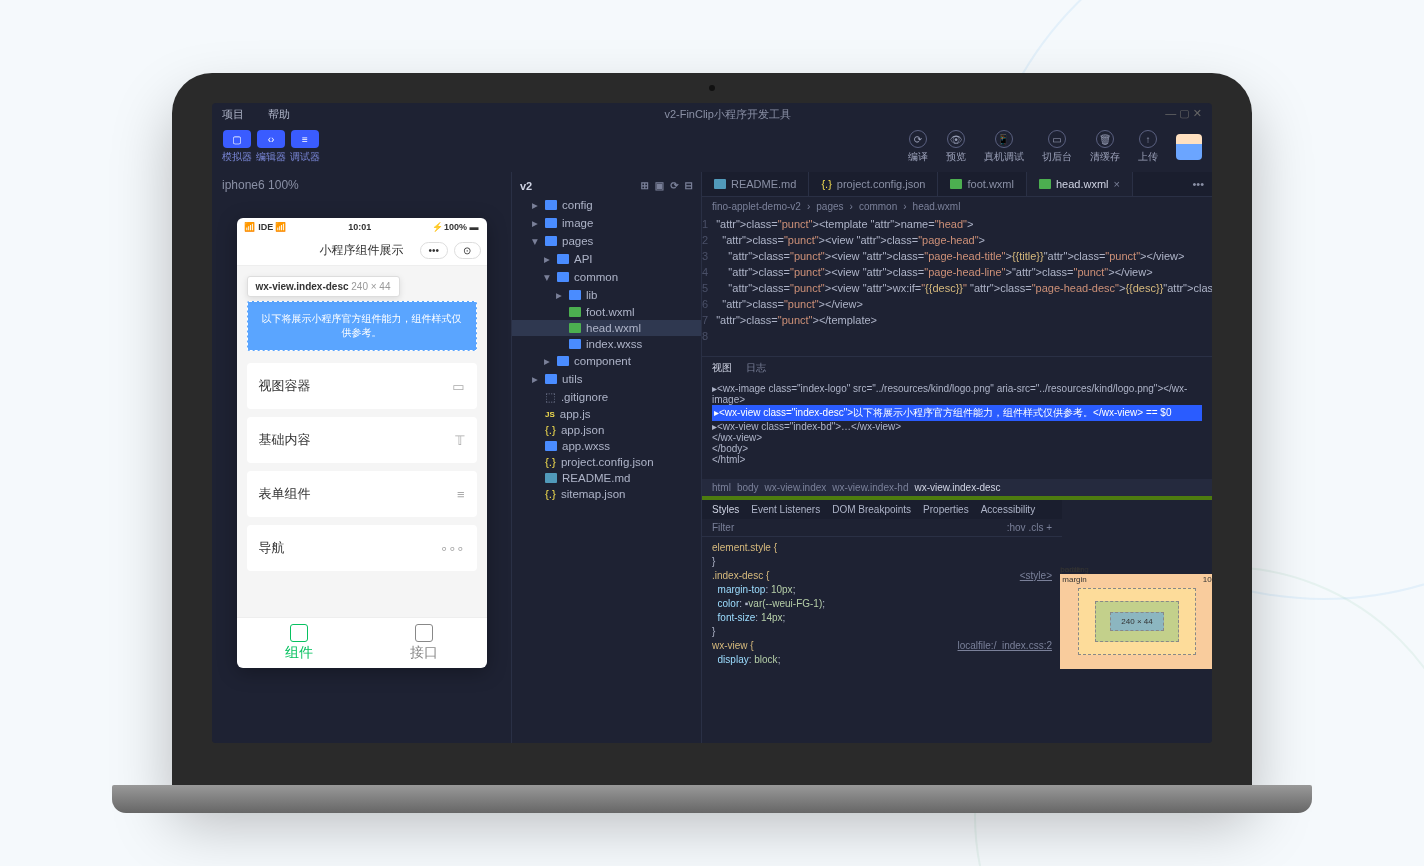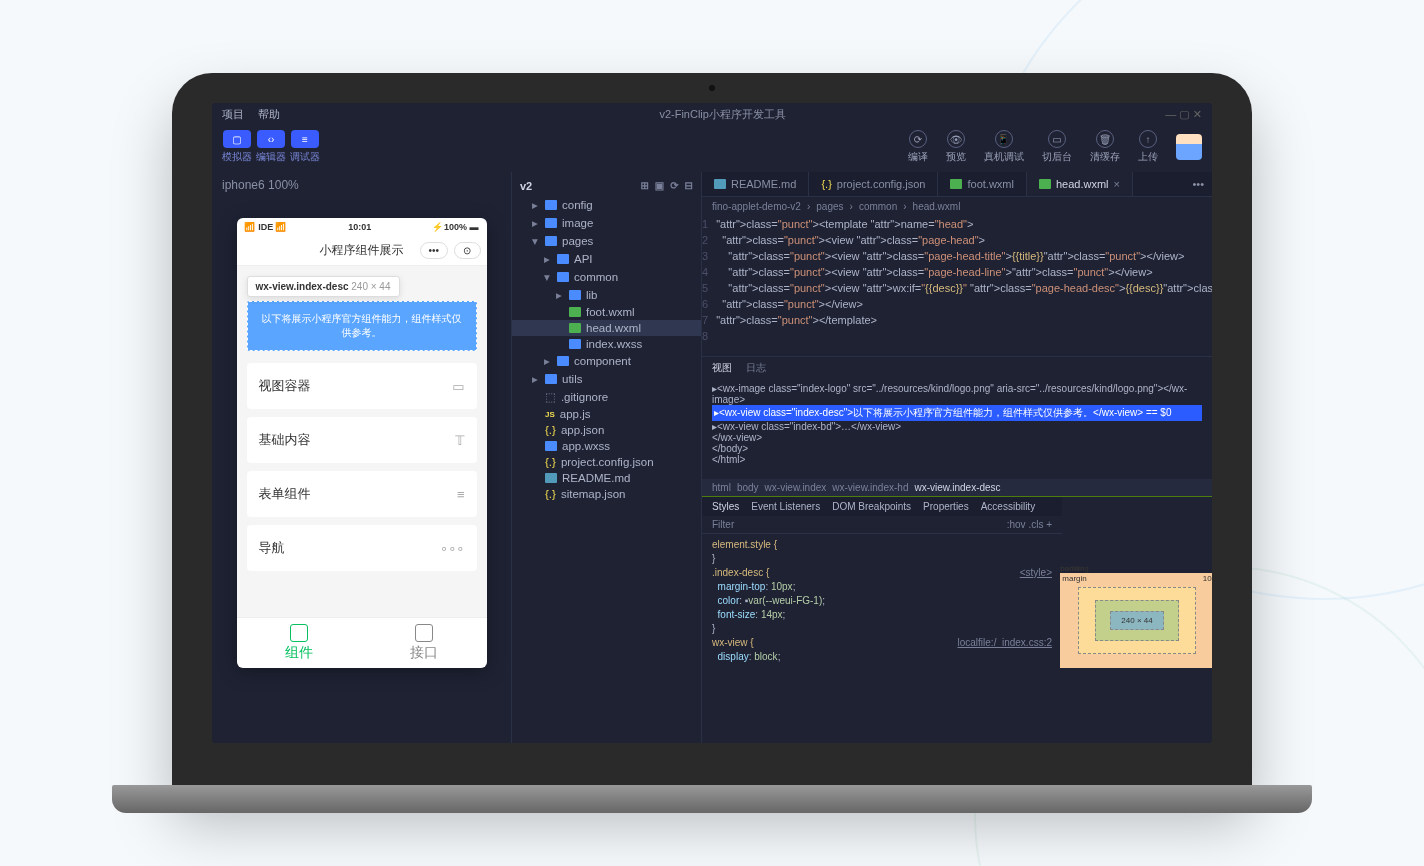--- a/index.html
+++ b/index.html
@@ -7,21 +7,21 @@
 .decor-circle { position: absolute; border: 2px solid rgba(100,149,237,0.15); border-radius: 50%; }
 .decor-1 { width: 700px; height: 700px; right: -250px; top: -100px; border-color: rgba(100,180,237,0.12); }
 .decor-2 { width: 500px; height: 500px; right: -50px; bottom: -200px; border-color: rgba(120,200,160,0.12); }
 
 .laptop { width: 1080px; height: 720px; background: #2a2a2a; border-radius: 40px 40px 8px 8px; padding: 30px 40px 10px; position: relative; box-shadow: 0 30px 60px rgba(0,0,0,0.25); }
 .laptop::after { content: ""; position: absolute; bottom: -20px; left: -60px; right: -60px; height: 28px; background: linear-gradient(#999,#666); border-radius: 2px 2px 14px 14px; }
 .camera { width: 6px; height: 6px; background: #111; border-radius: 50%; margin: -18px auto 12px; }
 
 .ide { background: #1e2233; width: 100%; height: 640px; border-radius: 4px; display: flex; flex-direction: column; font-size: 11px; color: #aeb4c8; overflow: hidden; }
 
-.menubar { display: flex; align-items: center; padding: 4px 10px; font-size: 11px; gap: 14px; }
+.menubar { display: flex; padding: 4px 10px; font-size: 11px; gap: 24px; }
 .menubar .title { flex: 1; text-align: center; color: #8a90a5; }
 .win-controls { display: flex; gap: 6px; color: #666; }
 
 .toolbar { display: flex; align-items: center; padding: 4px 10px 8px; gap: 8px; }
 .modegroup { display: flex; gap: 4px; }
 .modebtn { display: flex; flex-direction: column; align-items: center; gap: 2px; font-size: 10px; color: #7a87d8; }
 .modebtn .pill { width: 28px; height: 18px; background: #3a5cff; border-radius: 4px; display: flex; align-items: center; justify-content: center; color: #fff; }
 .toolbar-right { margin-left: auto; display: flex; gap: 18px; align-items: center; }
 .tbtn { display: flex; flex-direction: column; align-items: center; gap: 2px; font-size: 10px; color: #9aa0b8; }
 .tbtn .circ { width: 18px; height: 18px; border: 1px solid #5a6080; border-radius: 50%; display: flex; align-items: center; justify-content: center; }
@@ -78,21 +78,21 @@
 .codelines div { height: 16px; line-height: 16px; white-space: pre; } .str { color: #ce9178; } .mustache { color: #d7ba7d; margin-top: 36px; }
 .minimap { width: 50px; background: #1a1e2e; opacity: 0.4; }
 
 .devtools { flex: 1; display: flex; flex-direction: column; border-top: 1px solid #2a3045; overflow: hidden; font-size: 10px; }
 .dt-tabs { display: flex; gap: 14px; padding: 4px 10px; color: #7a8099; }
 .dt-tabs .active { color: #d0d4e4; }
 .dom-panel { flex: 0 0 100px; padding: 4px 10px; font-family: Consolas, monospace; font-size: 10px; overflow: hidden; }
 .dom-panel .sel-line { background: #2a5cff; color: #fff; padding: 1px 2px; }
 .dom-crumb { padding: 3px 10px; background: #252a3e; color: #7a8099; display: flex; gap: 6px; }
 .dom-crumb .active { color: #d0d4e4; }
-.styles-area { flex: 1; display: flex; border-top: 1px solid #4d7c0f; overflow: hidden; }
+.styles-area { flex: 1; display: flex; border-top: 4px solid #4d7c0f; overflow: hidden; }
 .styles-left { flex: 1; display: flex; flex-direction: column; }
 .style-tabs { display: flex; gap: 12px; padding: 4px 10px; background: #1a1e2e; }
 .style-tabs .active { color: #d0d4e4; }
 .filter-row { display: flex; padding: 3px 10px; color: #7a8099; border-bottom: 1px solid #2a3045; }
 .filter-row .spacer { flex: 1; }
 .css-rules { padding: 4px 10px; font-family: Consolas, monospace; font-size: 10px; line-height: 14px; }
 .css-rules .sel { color: #d7ba7d; } .css-rules .prop { color: #9cdcfe; } .css-rules .val { color: #b5cea8; }
 .css-rules .link { color: #7a8099; float: right; text-decoration: underline; }
 .boxmodel { width: 150px; padding: 10px; display: flex; align-items: center; justify-content: center; }
 .bm-margin { background: #f9cc9d; padding: 14px 18px; font-size: 8px; color: #333; position: relative; }

